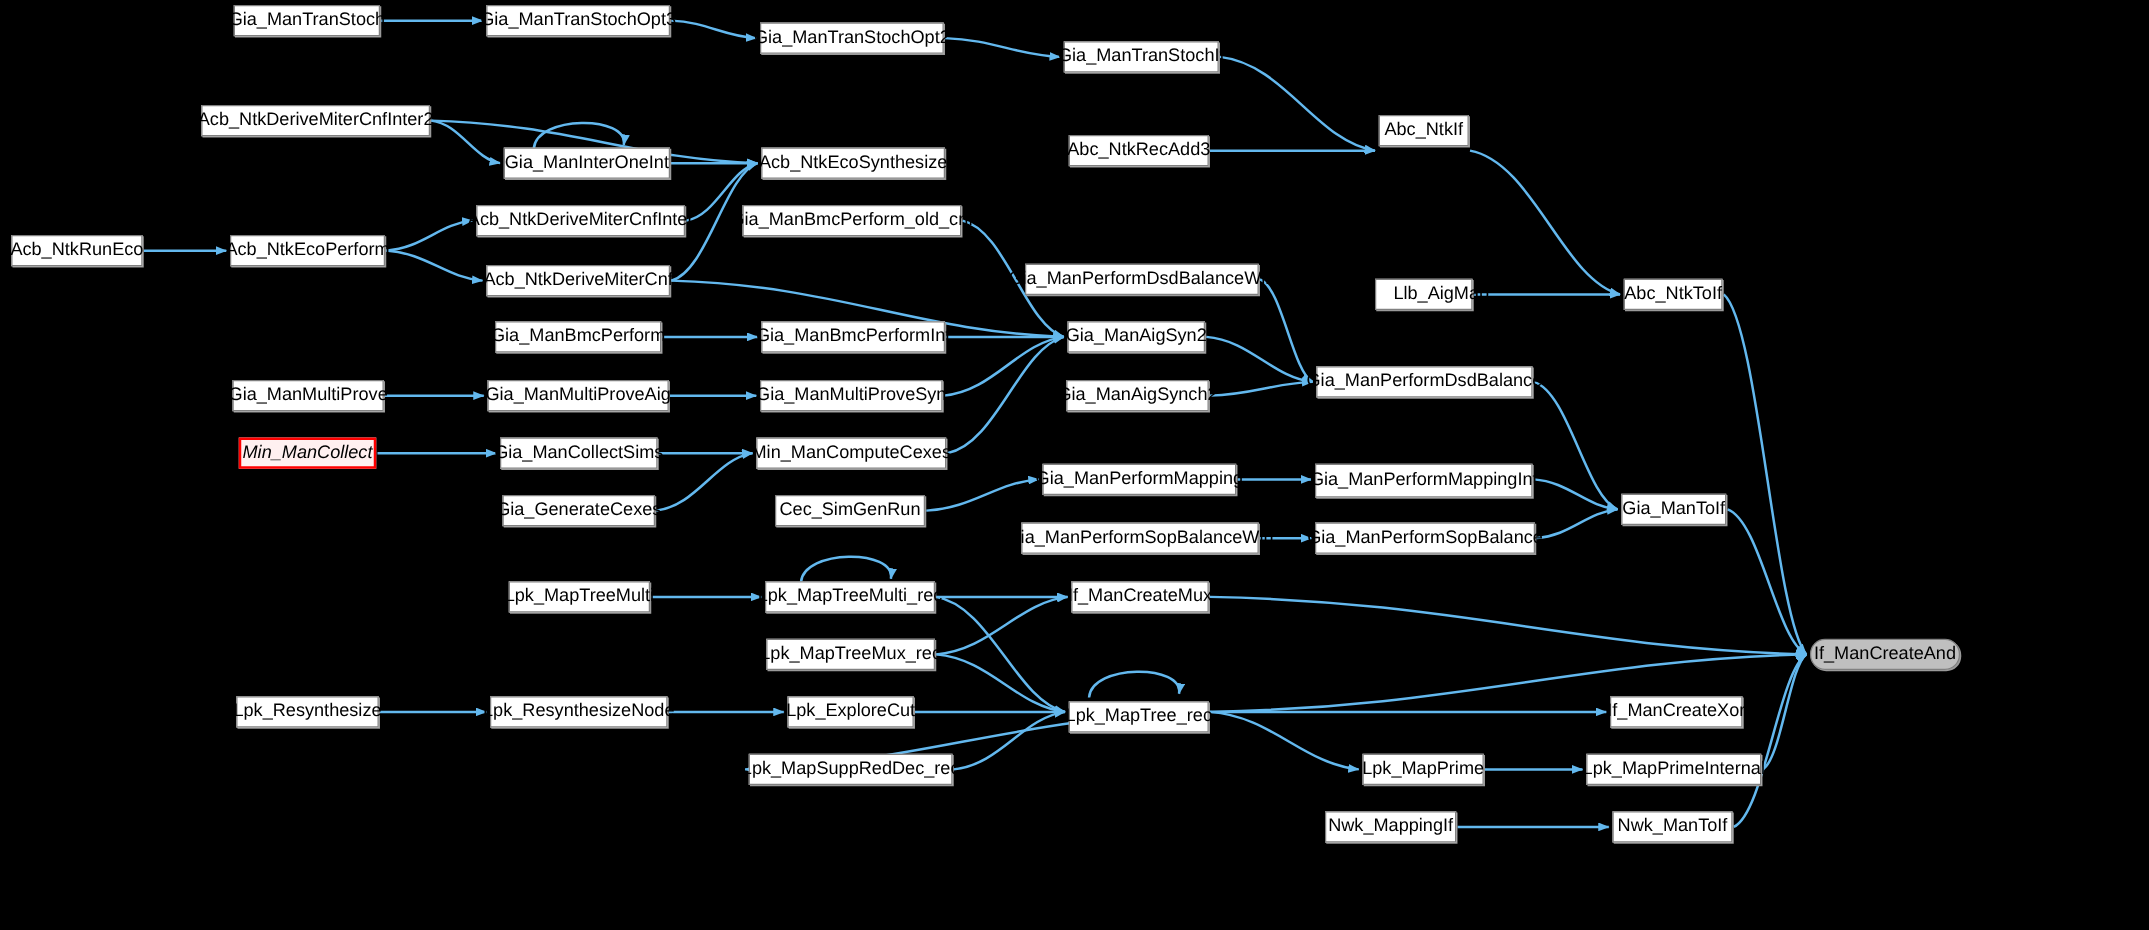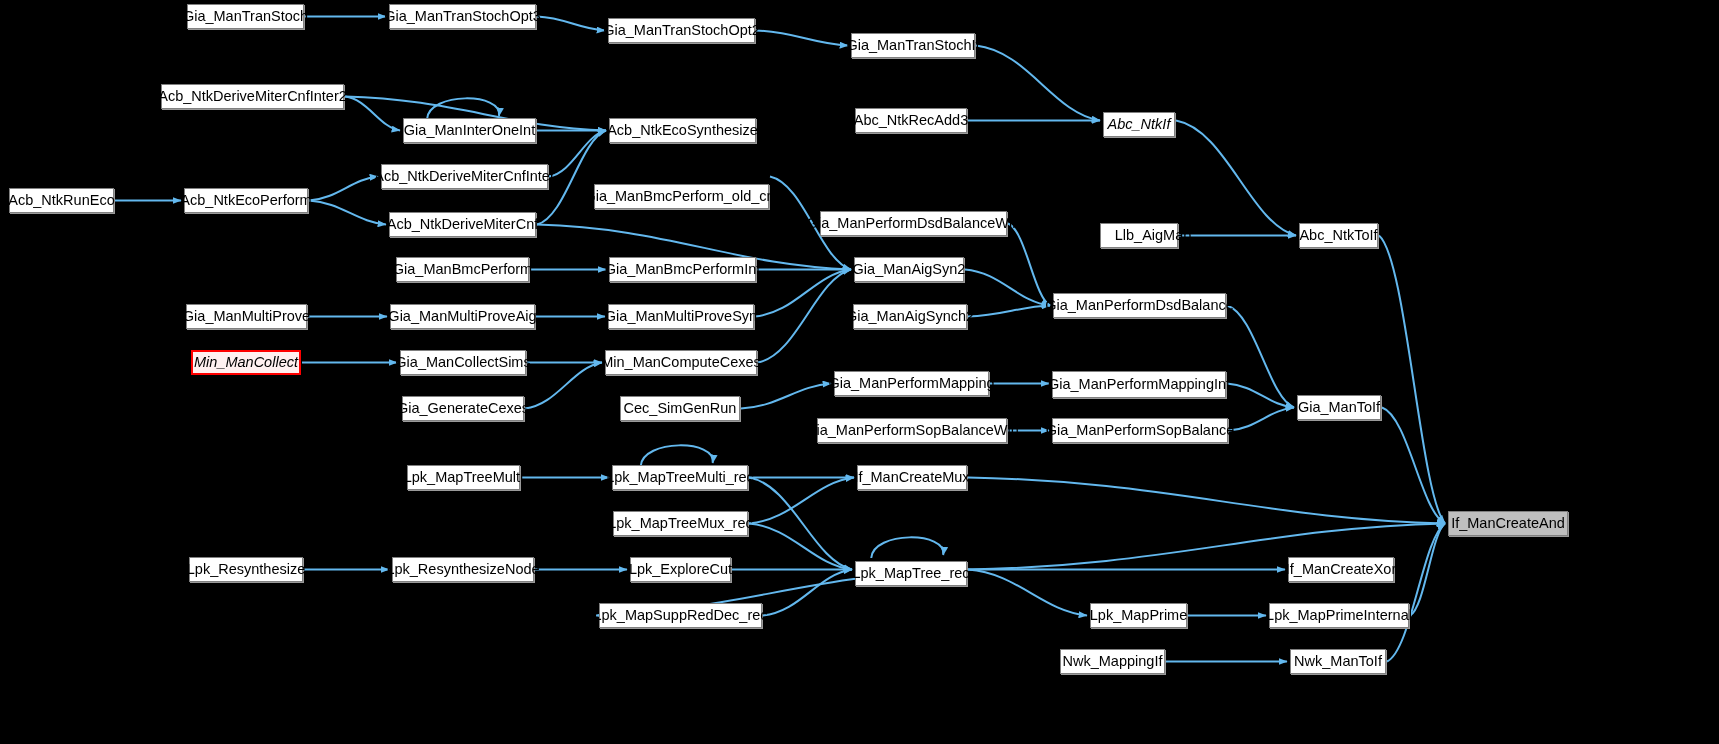--- a/index.html
+++ b/index.html
@@ -2,21 +2,21 @@
 <html><head>
 <meta charset="utf-8">
 <style>
   html,body{margin:0;padding:0;background:#000;}
   #canvas{position:relative;width:1719px;height:744px;background:#000;overflow:hidden;
           font-family:"Liberation Sans", sans-serif;}
   #edges{position:absolute;left:0;top:0;width:1719px;height:744px;}
   .node{position:absolute;box-sizing:border-box;background:#fff;border:1px solid #808080;
         box-shadow:1px 1px 0 0 #9a9a9a;display:flex;align-items:center;justify-content:center;
         color:#000;font-size:14.5px;line-height:1;white-space:nowrap;letter-spacing:0px;}
-  .node.highlight{background:#bfbfbf;border-color:#808080;}
+  .node.highlight{background:#bfbfbf;border-color:#808080;border-radius:12px;}
   .node.redbox{background:#fff0f0;border:2px solid #ff0000;box-shadow:none;}
 </style>
 </head>
 <body>
 
 <div id="canvas">
   <svg id="edges" viewBox="0 0 1719 744" xmlns="http://www.w3.org/2000/svg">
     <defs>
       <marker id="ar" markerWidth="9" markerHeight="7" refX="8.4" refY="3.5" orient="auto" markerUnits="userSpaceOnUse">
         <path d="M0,0 L9,3.5 L0,7 z" fill="#63b8ee"></path>
@@ -101,27 +101,27 @@
       </div>
       <div class="node" style="left: 403px; top: 118px; width: 133px; height: 25px;">
         <span>Gia_ManInterOneInt</span>
       </div>
       <div class="node" style="left: 609px; top: 118px; width: 147px; height: 25px;">
         <span>Acb_NtkEcoSynthesize</span>
       </div>
       <div class="node" style="left: 855px; top: 108px; width: 112px; height: 25px;">
         <span>Abc_NtkRecAdd3</span>
       </div>
-      <div class="node" style="left: 1103px; top: 112px; width: 72px; height: 25px; font-style: italic;">
+      <div class="node" style="left: 1103px; top: 92px; width: 72px; height: 25px;">
         <span>Abc_NtkIf</span>
       </div>
       <div class="node" style="left: 381px; top: 164px; width: 167px; height: 25px;">
         <span>Acb_NtkDeriveMiterCnfInter</span>
       </div>
-      <div class="node" style="left: 594px; top: 164px; width: 175px; height: 25px; margin-top: 20px;">
+      <div class="node" style="left: 594px; top: 164px; width: 175px; height: 25px;">
         <span>Gia_ManBmcPerform_old_cnf</span>
       </div>
       <div class="node" style="left: 9px; top: 188px; width: 105px; height: 25px;">
         <span>Acb_NtkRunEco</span>
       </div>
       <div class="node" style="left: 184px; top: 188px; width: 124px; height: 25px;">
         <span>Acb_NtkEcoPerform</span>
       </div>
       <div class="node" style="left: 820px; top: 211px; width: 187px; height: 25px;">
         <span>Gia_ManPerformDsdBalanceWin</span>

